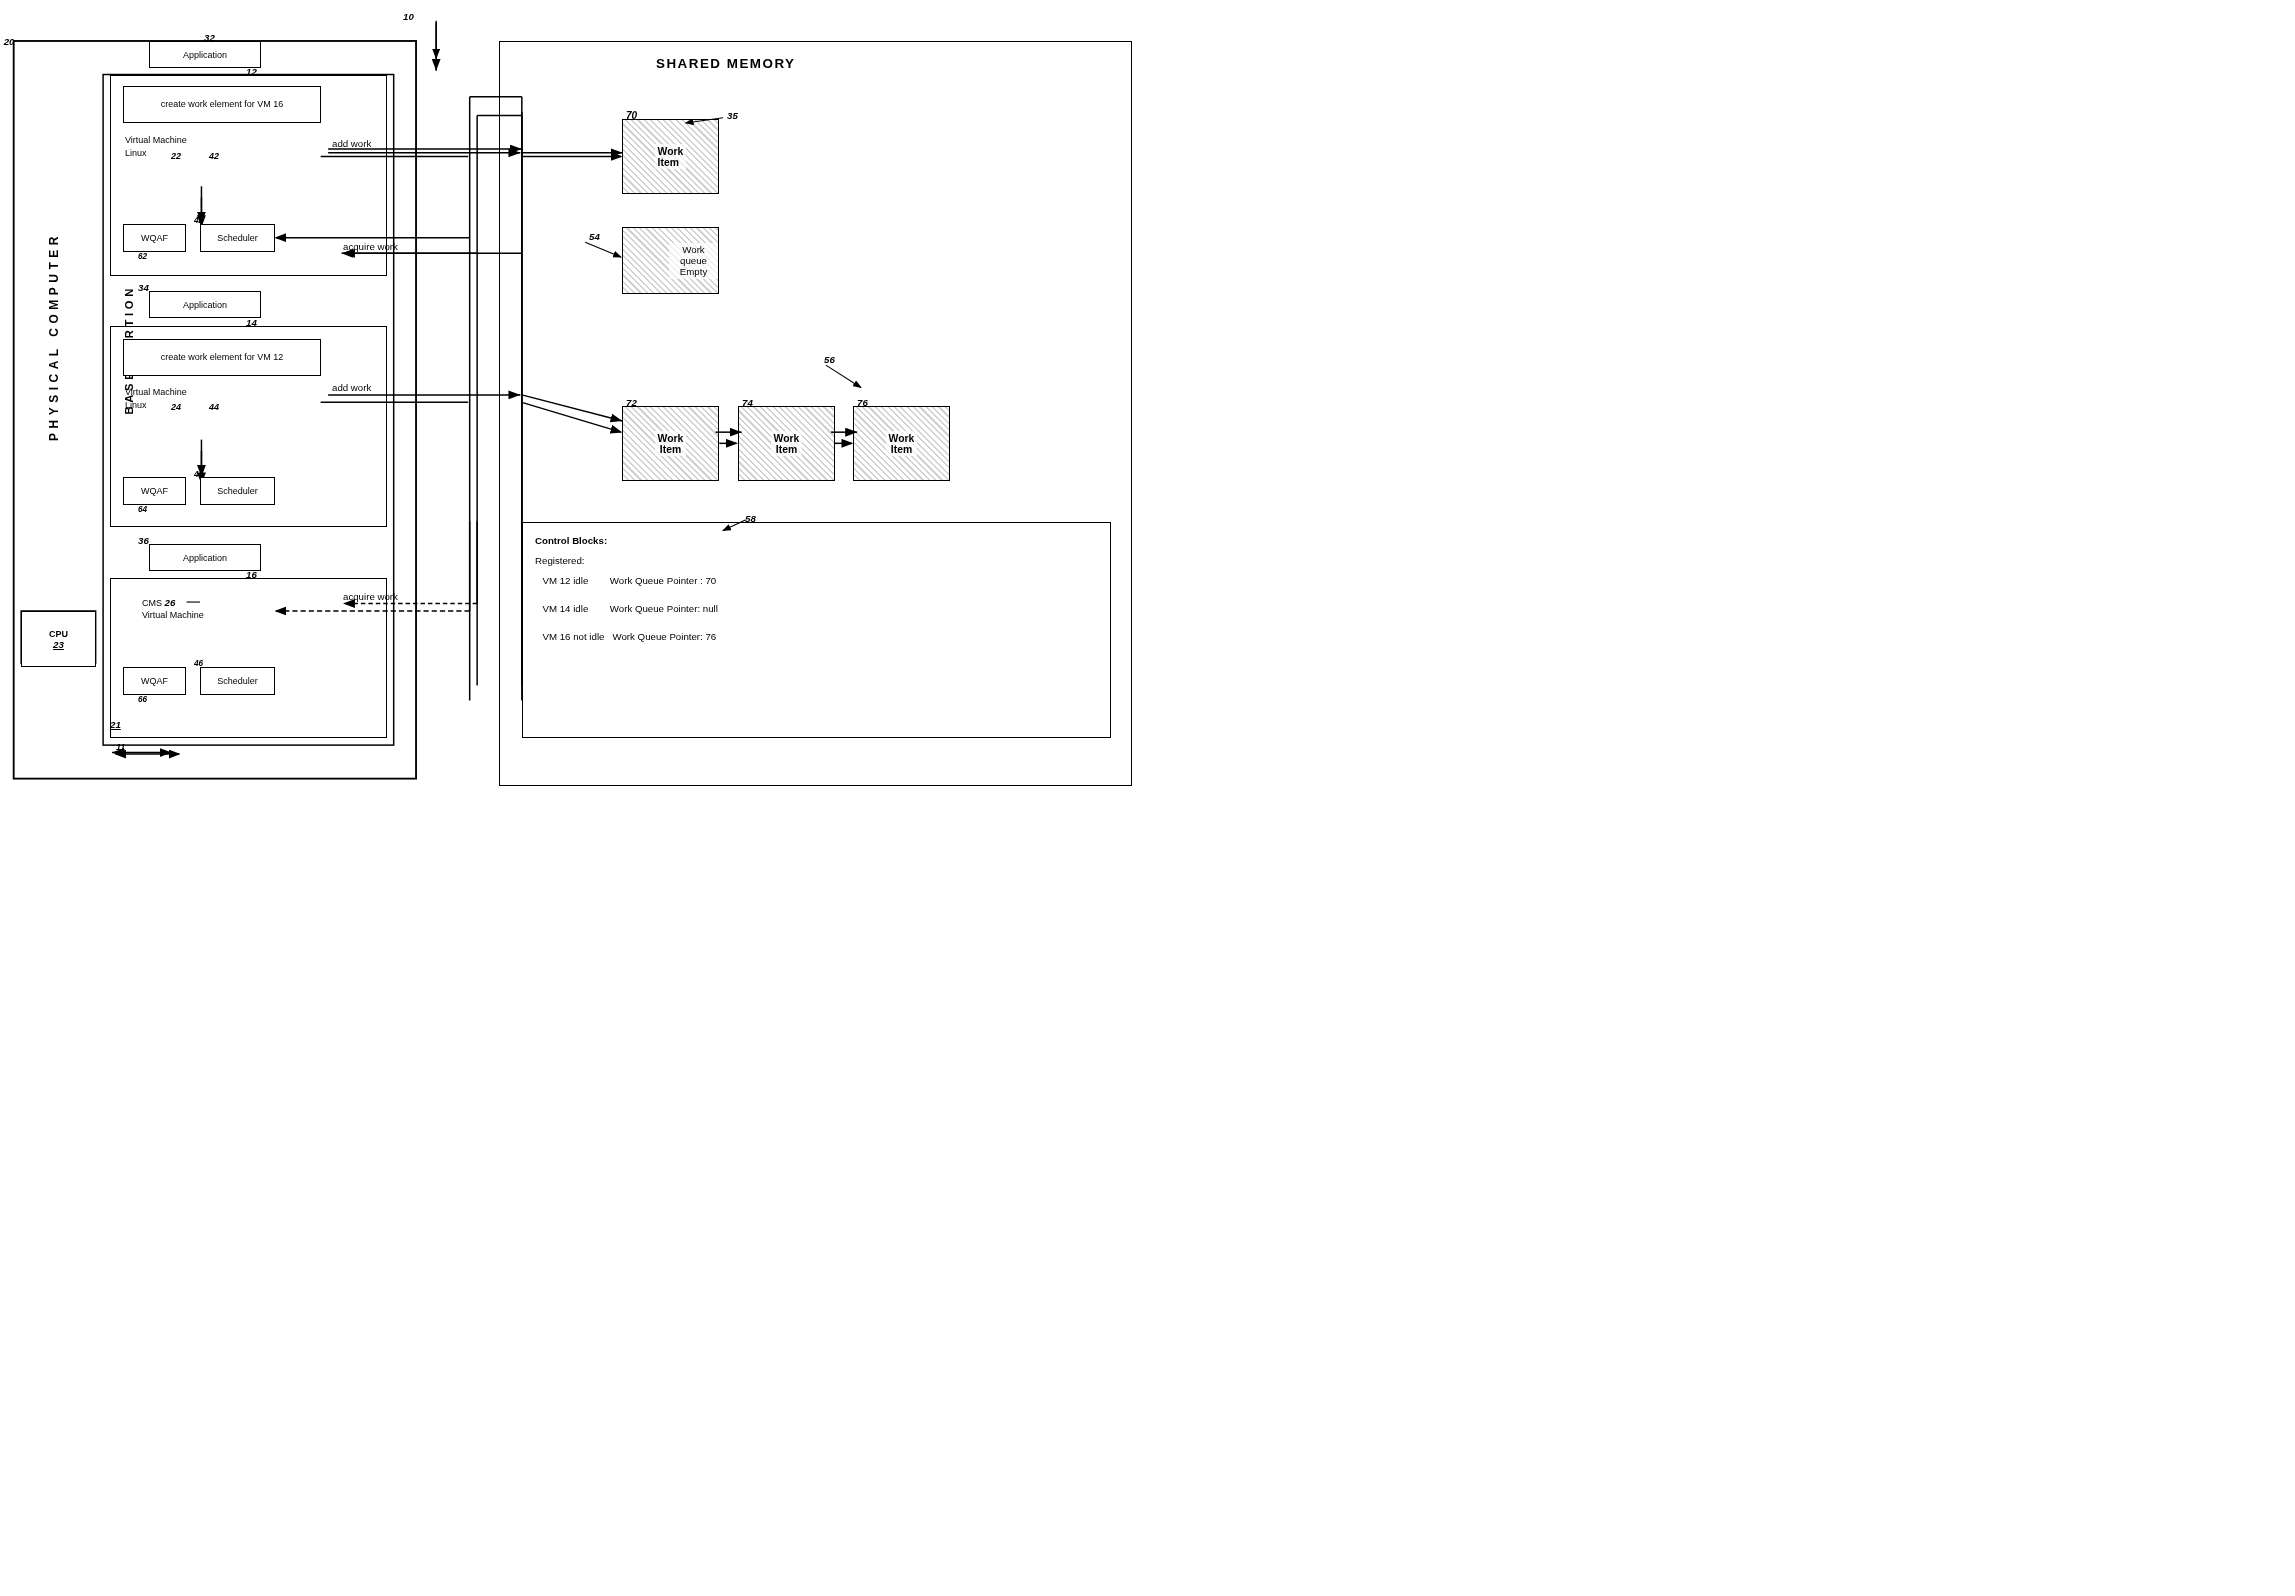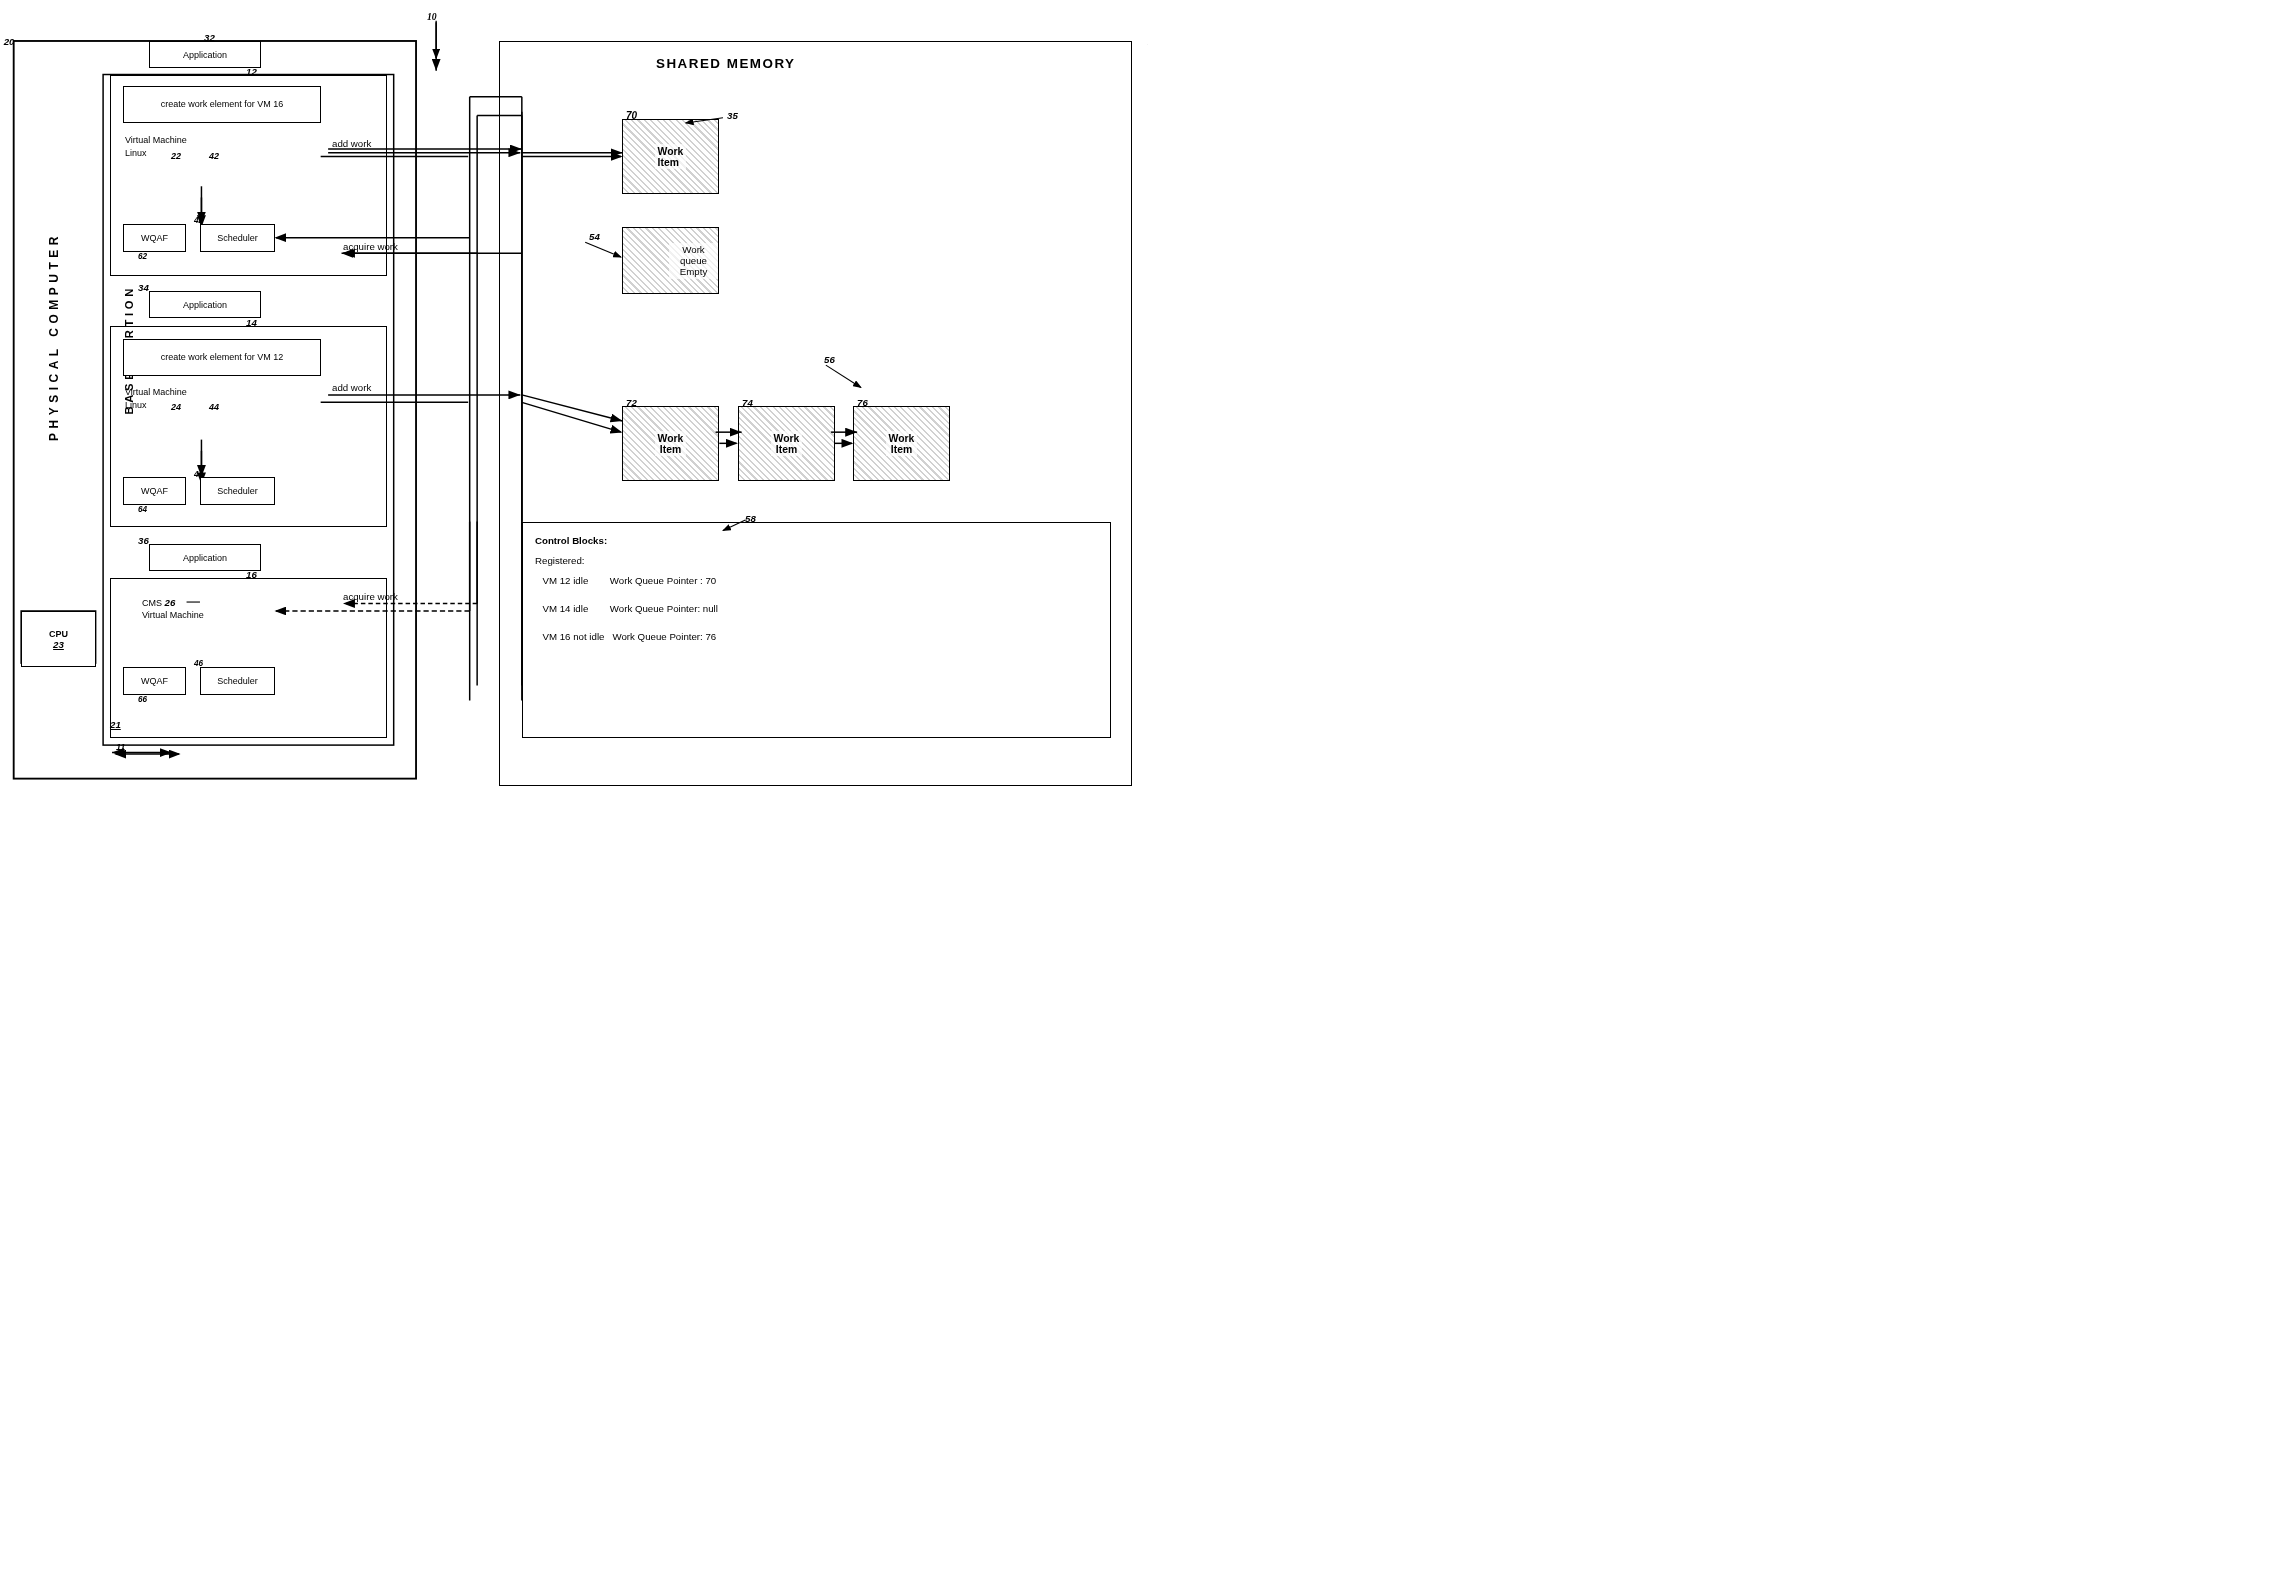--- a/index.html
+++ b/index.html
@@ -142,21 +142,21 @@
 
     <line x1="270" y1="250" x2="270" y2="305" stroke="#000" stroke-width="2" marker-end="url(#arrowhead)"></line>
 
     <line x1="270" y1="590" x2="270" y2="650" stroke="#000" stroke-width="2" marker-end="url(#arrowhead)"></line>
 
     <line x1="960" y1="580" x2="995" y2="580" stroke="#000" stroke-width="2" marker-end="url(#arrowhead)"></line>
     <line x1="1115" y1="580" x2="1150" y2="580" stroke="#000" stroke-width="2" marker-end="url(#arrowhead)"></line>
 
   </svg>
 
-  <div class="label label-italic" style="position:absolute; left:427px; top:11.2px;font-family:Liberation Serif, serif;">10</div>
+  <div class="label label-italic" style="position:absolute; left:403px; top:11.2px;">10</div>
 
   <div class="label label-italic" style="position:absolute; left:3.7px; top:36px;">20</div>
 
   <div class="label label-italic" style="position:absolute; left:1148px; top:36px;">25</div>
 
   <div style="position:absolute; left:16.4px; top:75px; width:75px; height:522px; display:flex; align-items:center; justify-content:center;">
     <div class="vertical-text" style="font-size:12px; letter-spacing:4.5px;">PHYSICAL
 COMPUTER</div>
   </div>
 

